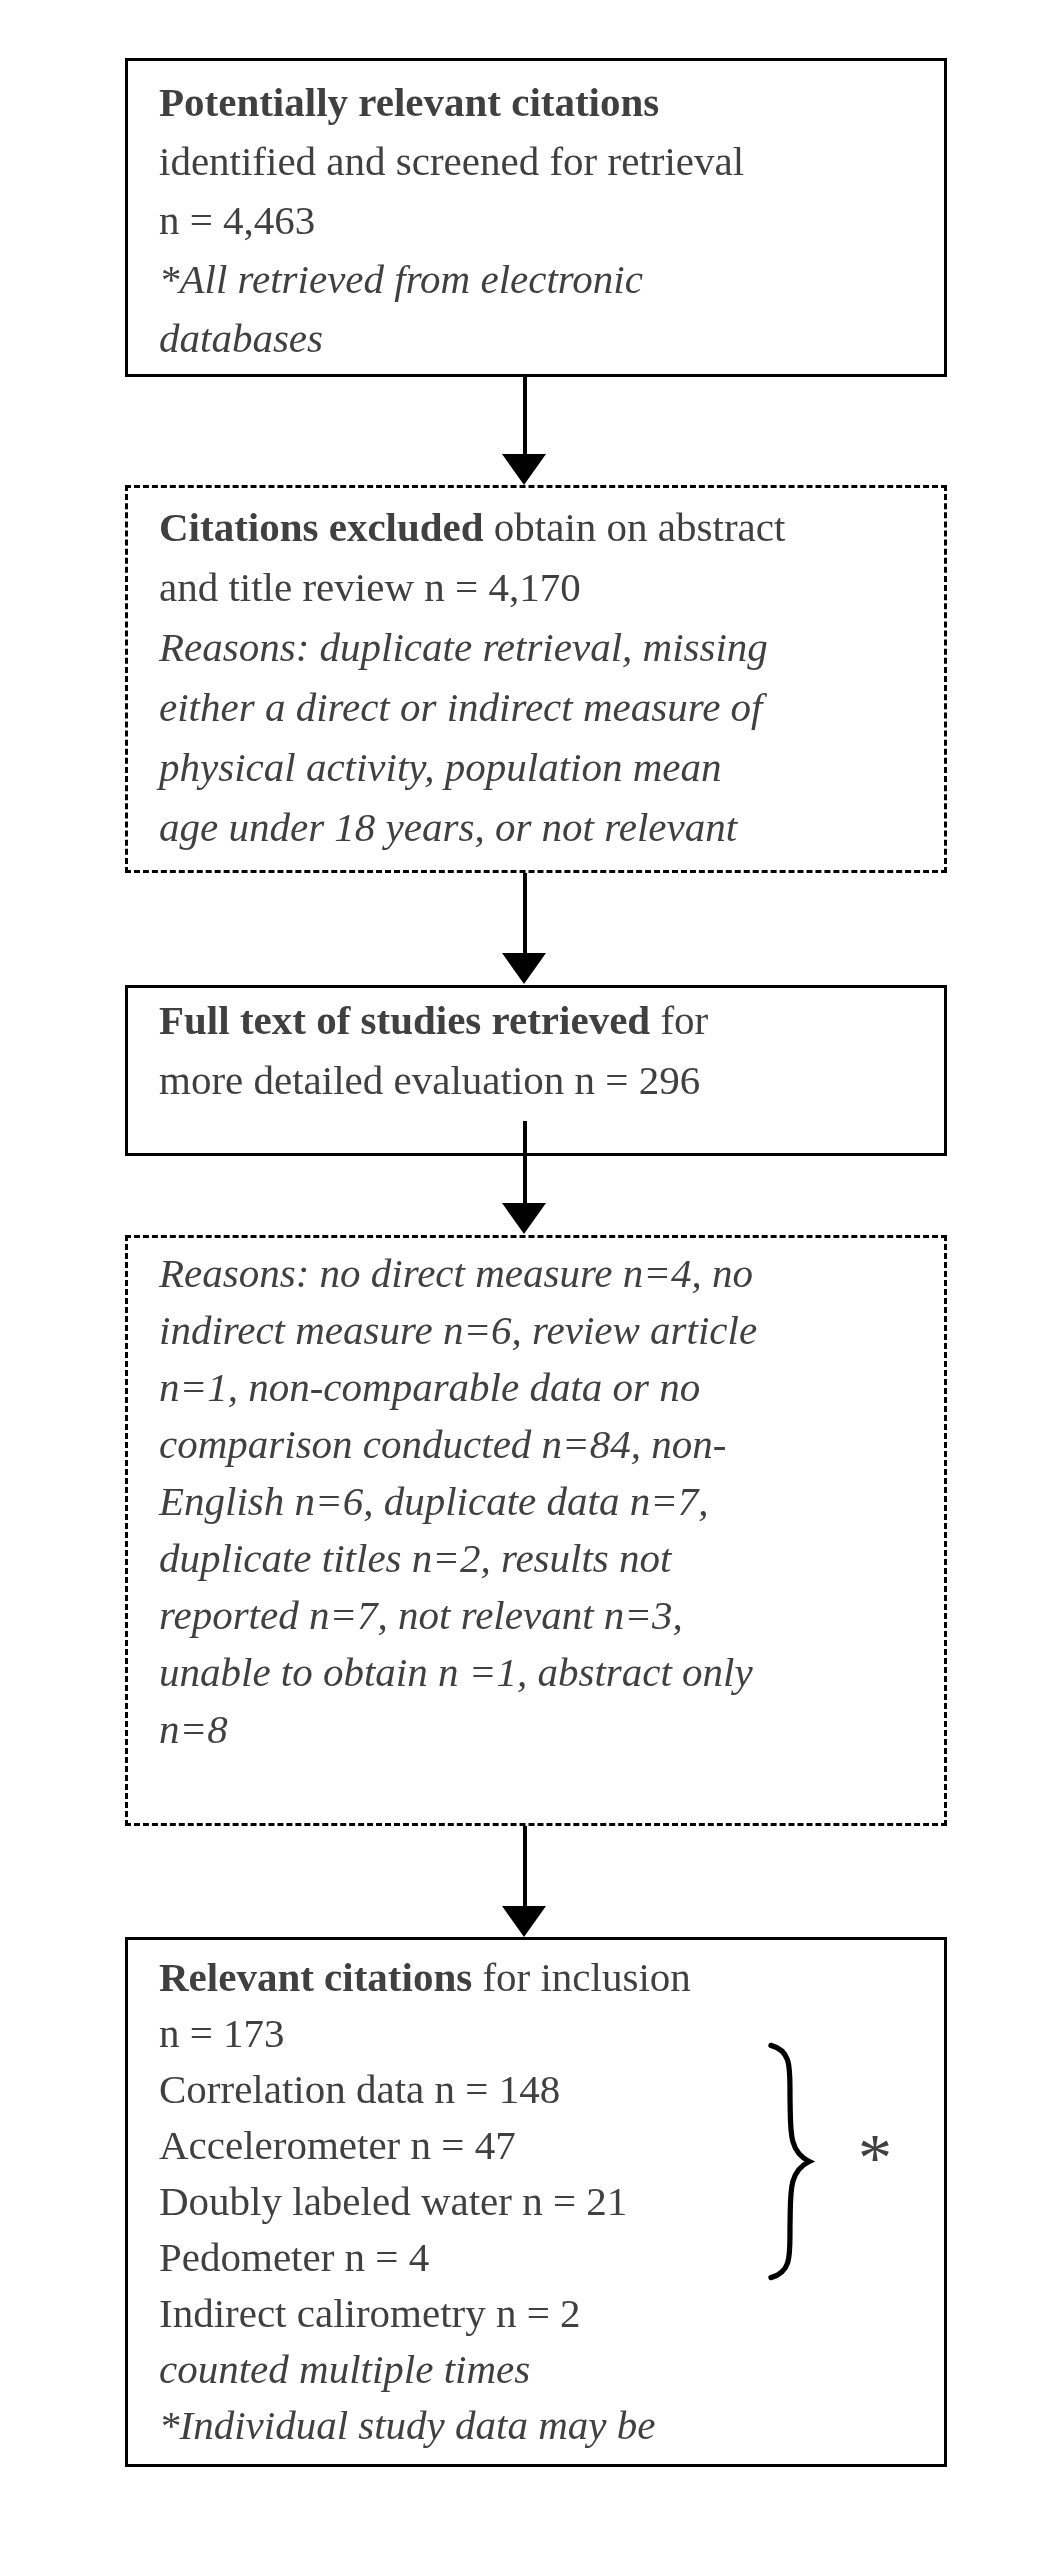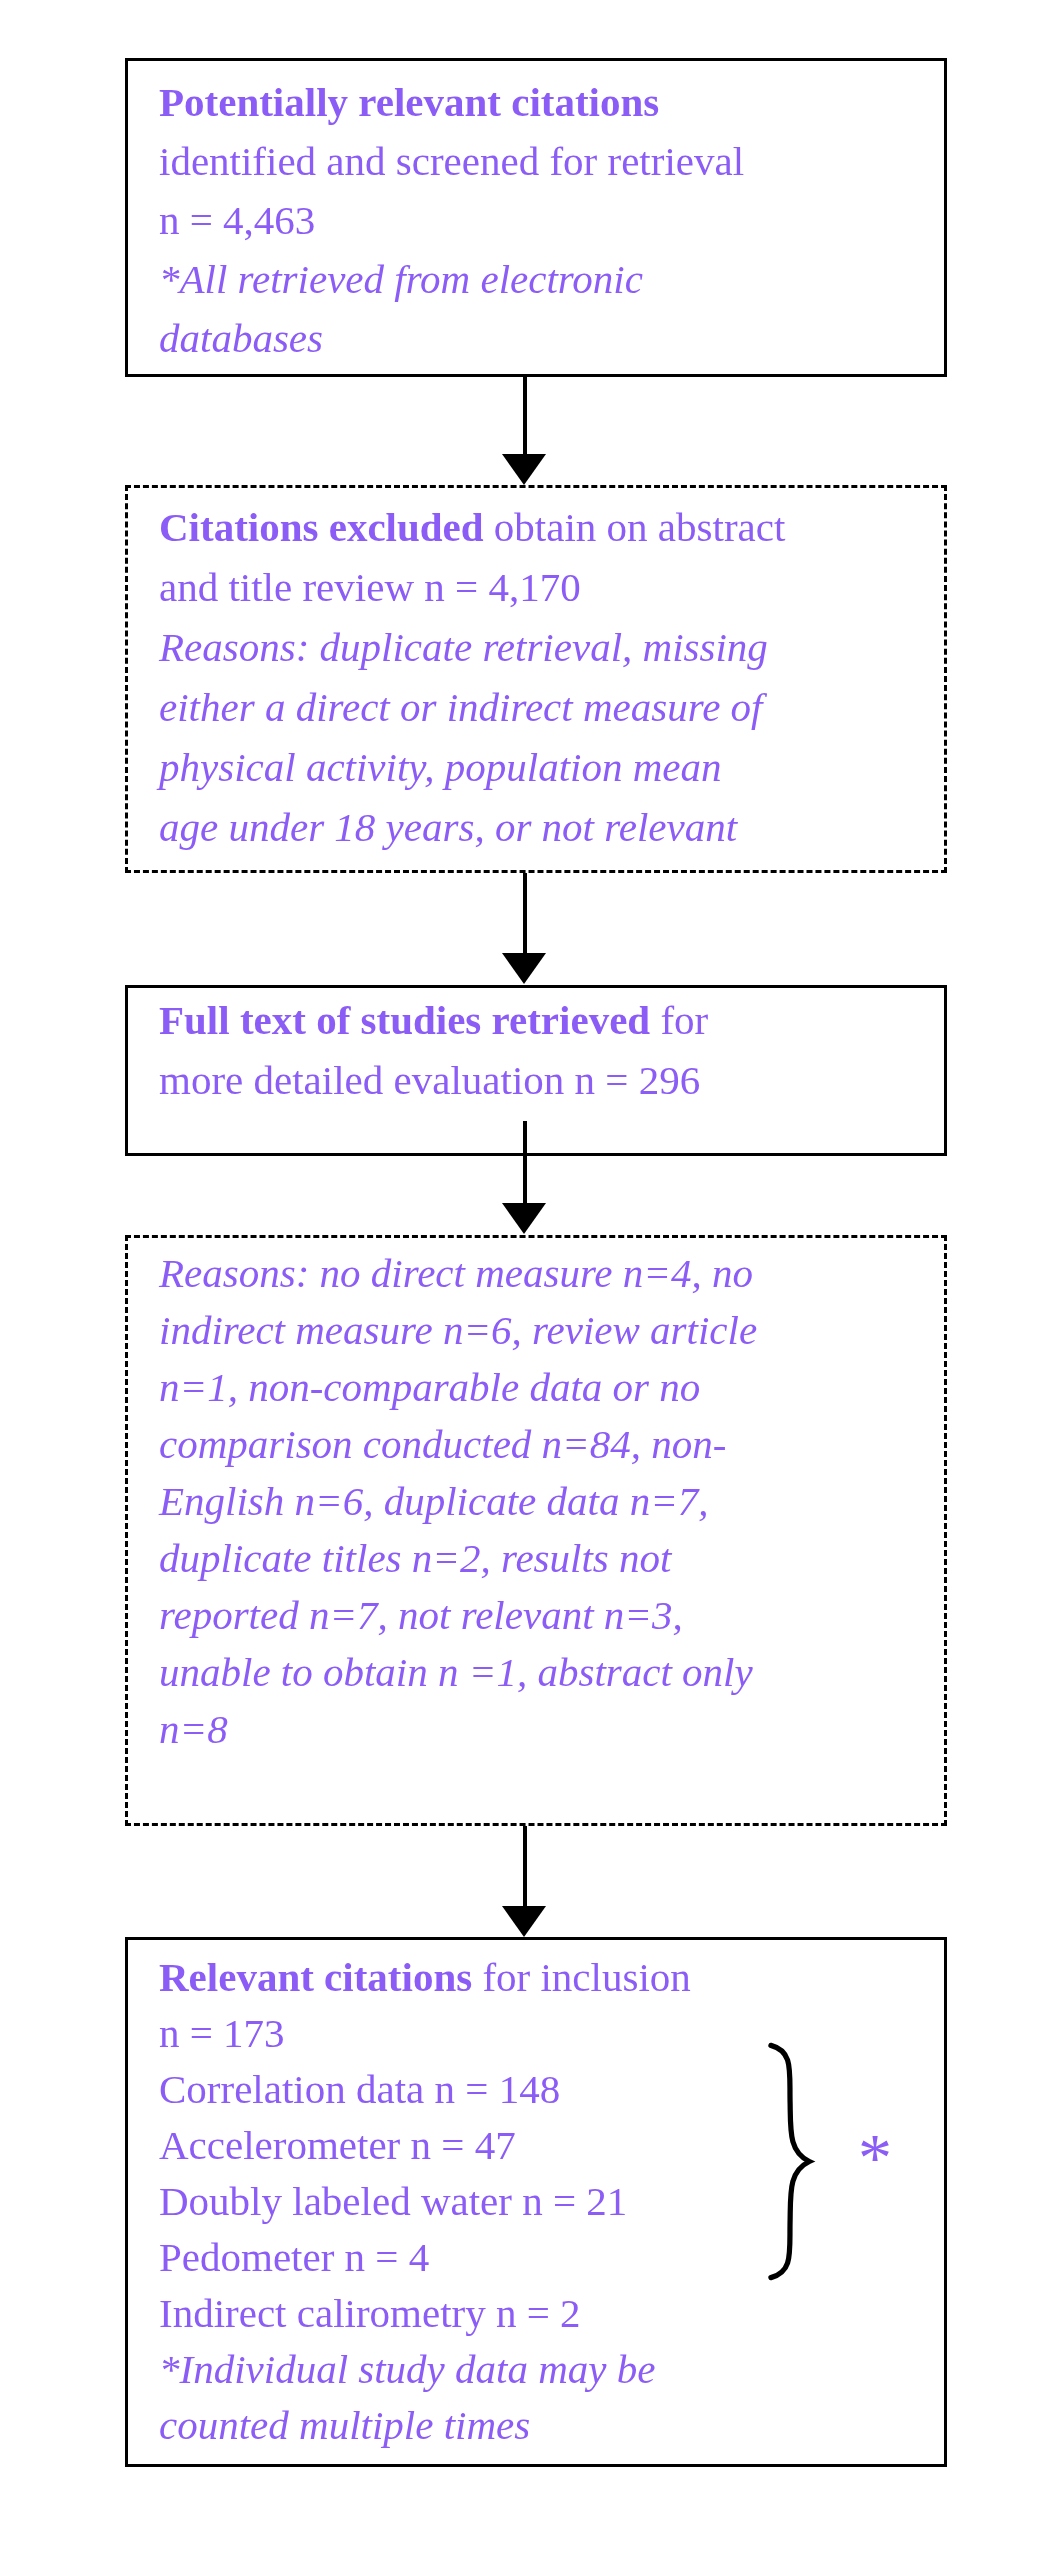--- a/index.html
+++ b/index.html
@@ -2,21 +2,21 @@
 <html style="font-size:14px"><head>
 <meta charset="utf-8">
 <style>
   html,body{margin:0;padding:0;background:#ffffff;}
   .page{
     position:relative;
     width:1046px;
     height:2576px;
     background:#ffffff;
     font-family:"Liberation Serif","DejaVu Serif",serif;
-    color:#8b5cf6;
+    color:#404040;
     overflow:hidden;
   }
   .box{
     position:absolute;
     left:125px;
     width:822px;
     box-sizing:border-box;
     background:#fff;
     font-size:41px;
     padding-left:31px;
@@ -106,22 +106,22 @@
   <div class="arrow-head" style="top:1906px;"></div>
 
   <div class="box solid" style="top:1937px;height:530px;--lh:56px;padding-top:8.7px;">
       <div class="line"><span class="bold">Relevant citations</span><span> for inclusion</span></div>
       <div class="line"><span>n = 173</span></div>
       <div class="line"><span>Correlation data n = 148</span></div>
       <div class="line"><span>Accelerometer n = 47</span></div>
       <div class="line"><span>Doubly labeled water n = 21</span></div>
       <div class="line"><span>Pedometer n = 4</span></div>
       <div class="line"><span>Indirect calirometry n = 2</span></div>
+      <div class="line"><span class="italic">counted multiple times</span></div>
       <div class="line"><span class="italic">*Individual study data may be</span></div>
-      <div class="line"><span class="italic">counted multiple times</span></div>
     </div>
 
   <svg class="brace" width="58" height="241" viewBox="0 0 66 276" aria-hidden="true">
     <path d="M10 5 C36 12, 31 34, 32 72 C32.5 104, 31 127, 54 138 C31 149, 32.5 172, 32 204 C31 242, 36 264, 10 271" fill="none" stroke="#000" stroke-width="6" stroke-linecap="round"></path>
   </svg>
 
   <div class="asterisk">*</div>
 
 </div>
 

